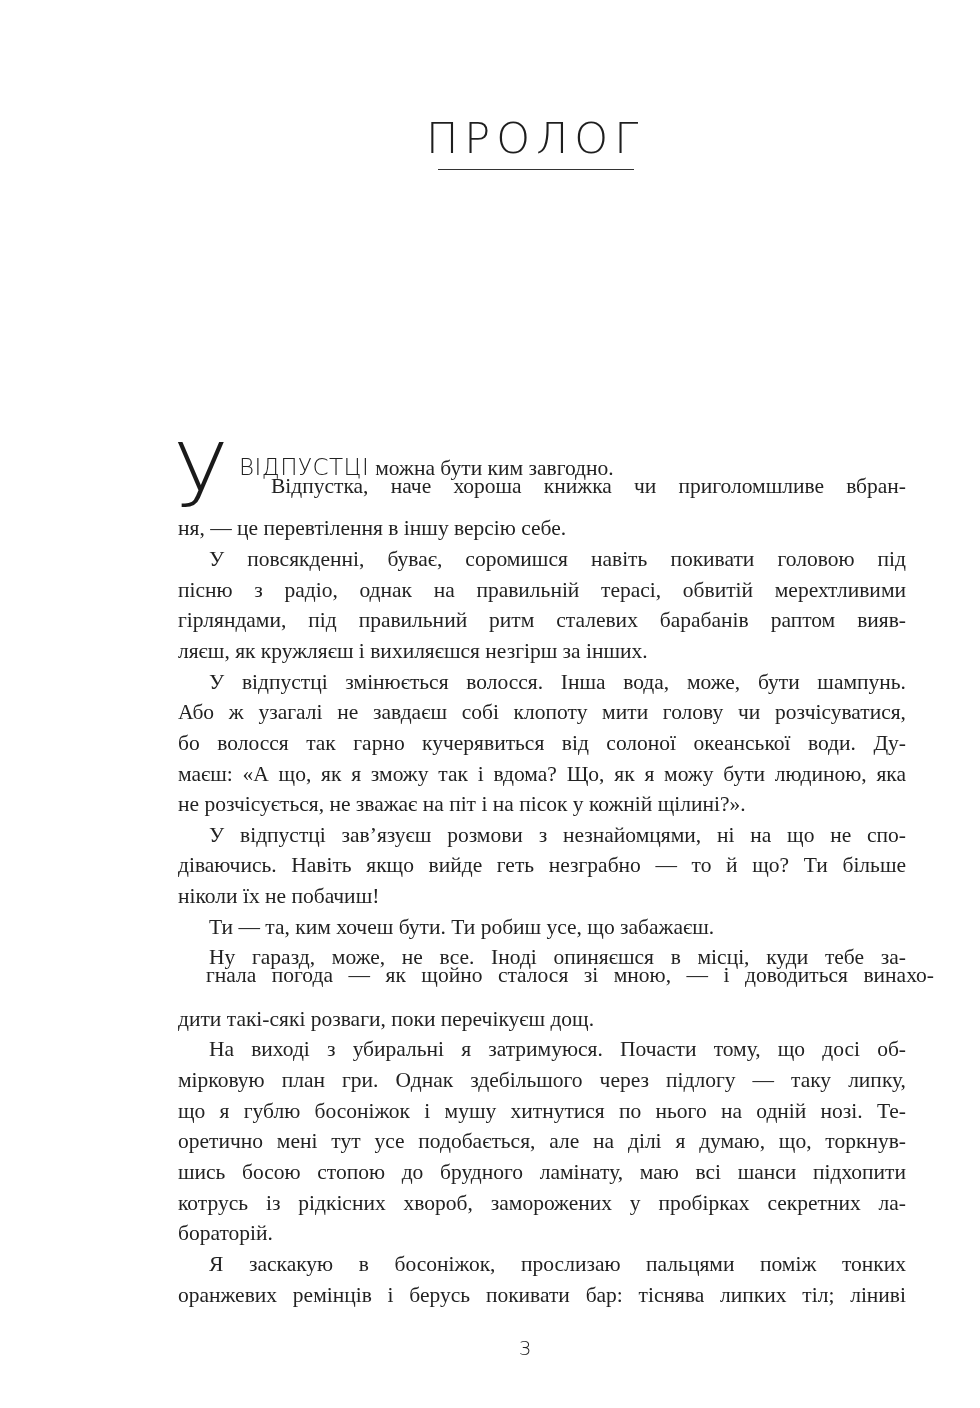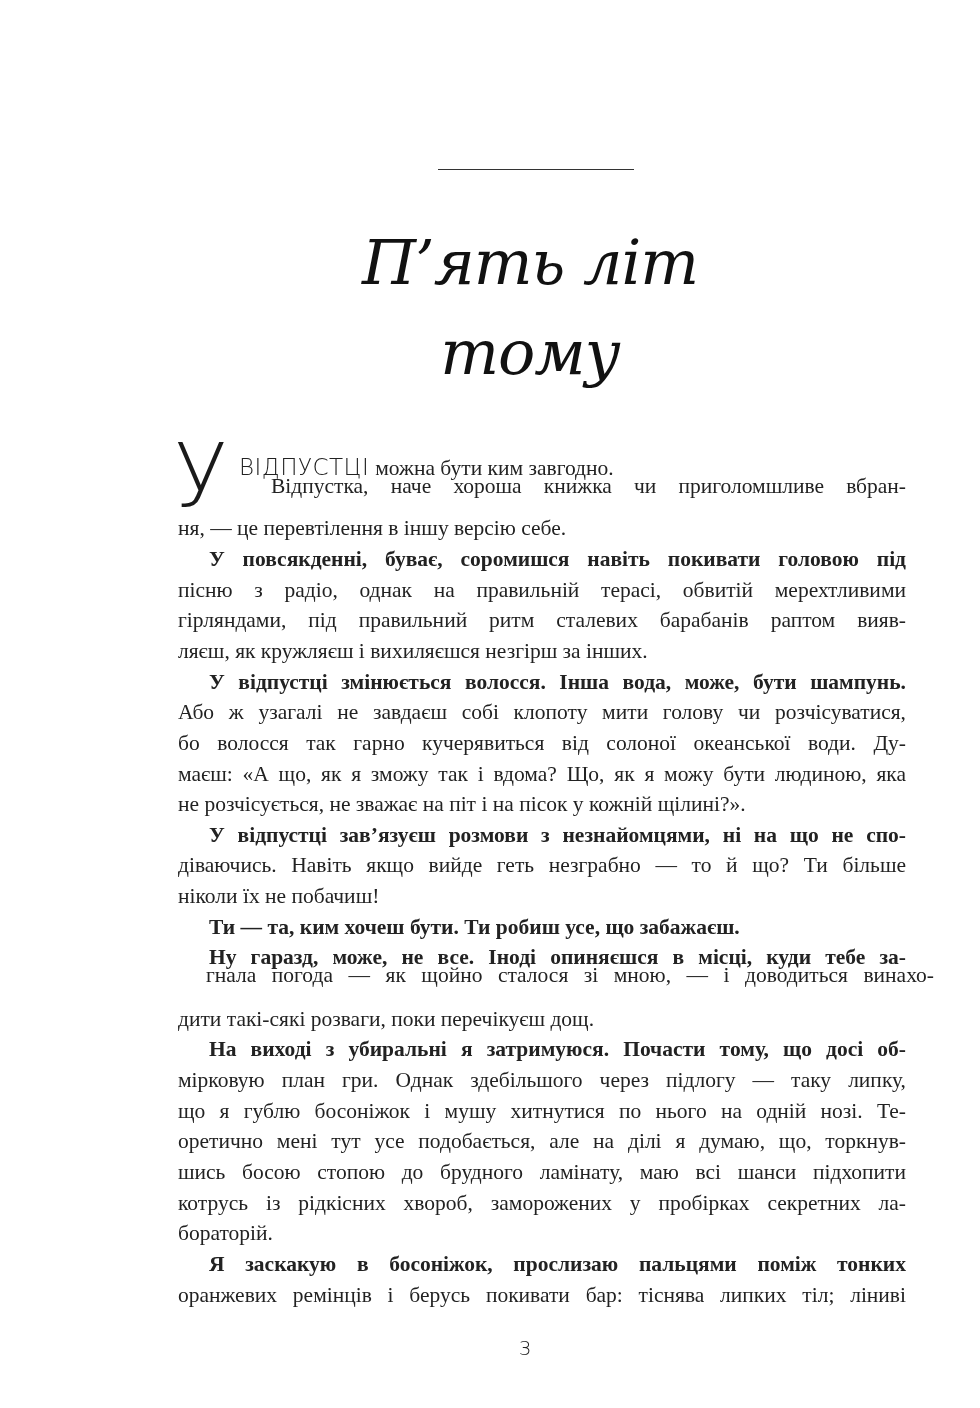--- a/index.html
+++ b/index.html
@@ -21,43 +21,43 @@
   }
   .body-text {
     position: absolute; left: 178px; top: 0; width: 728px;
     font-family: "Liberation Serif", serif; font-size: 21.5px; color: #222;
   }
   .line {
     position: absolute; left: 0; width: 728px; height: 30px; line-height: 30px;
     white-space: nowrap; text-align: justify; text-align-last: justify;
   }
   .line.last { text-align-last: left; }
-  .line.indent { padding-left: 31px; width: 697px; font-weight: bold; }
+  .line.indent { padding-left: 31px; width: 697px; }
   .line.indent-big { padding-left: 93px; width: 635px; }
   .line.after-cap { padding-left: 61px; width: 667px; }
   .drop-cap {
     position: absolute; left: 174px; top: 432px;
     font-family: "DejaVu Sans", sans-serif; font-weight: 200; font-size: 88px;
     line-height: 88px; color: #1a1a1a;
   }
   .smallcaps {
     font-family: "DejaVu Sans", sans-serif; font-weight: 300; font-size: 23px; letter-spacing: 0.5px;
     margin-right: 6px;
   }
   .page-number {
     position: absolute; left: 500px; top: 1336px; width: 50px; text-align: center;
     font-family: "DejaVu Sans", sans-serif; font-weight: 300; font-size: 20px; color: #222;
   }
 </style>
 </head>
 <body>
 
 <div class="page">
+  <div class="chapter-label">ПРОЛОГ</div>
   <div class="chapter-rule"></div>
-  <div class="chapter-subtitle">П’ять літ тому</div>
 
   <div class="drop-cap">У</div>
 
   <div class="body-text" id="body-text">
       <div class="line after-cap last" style="top: 452px;"><span class="smallcaps">ВІДПУСТЦІ</span><span>можна бути ким завгодно.</span></div>
       <div class="line indent-big" style="top: 471px;"><span>Відпустка, наче хороша книжка чи приголомшливе вбран-</span></div>
       <div class="line last" style="top: 513.3px;"><span>ня, — це перевтілення в іншу версію себе.</span></div>
       <div class="line indent" style="top: 543.95px;"><span>У повсякденні, буває, соромишся навіть покивати головою під</span></div>
       <div class="line " style="top: 574.6px;"><span>пісню з радіо, однак на правильній терасі, обвитій мерехтливими</span></div>
       <div class="line " style="top: 605.25px;"><span>гірляндами, під правильний ритм сталевих барабанів раптом вияв-</span></div>

